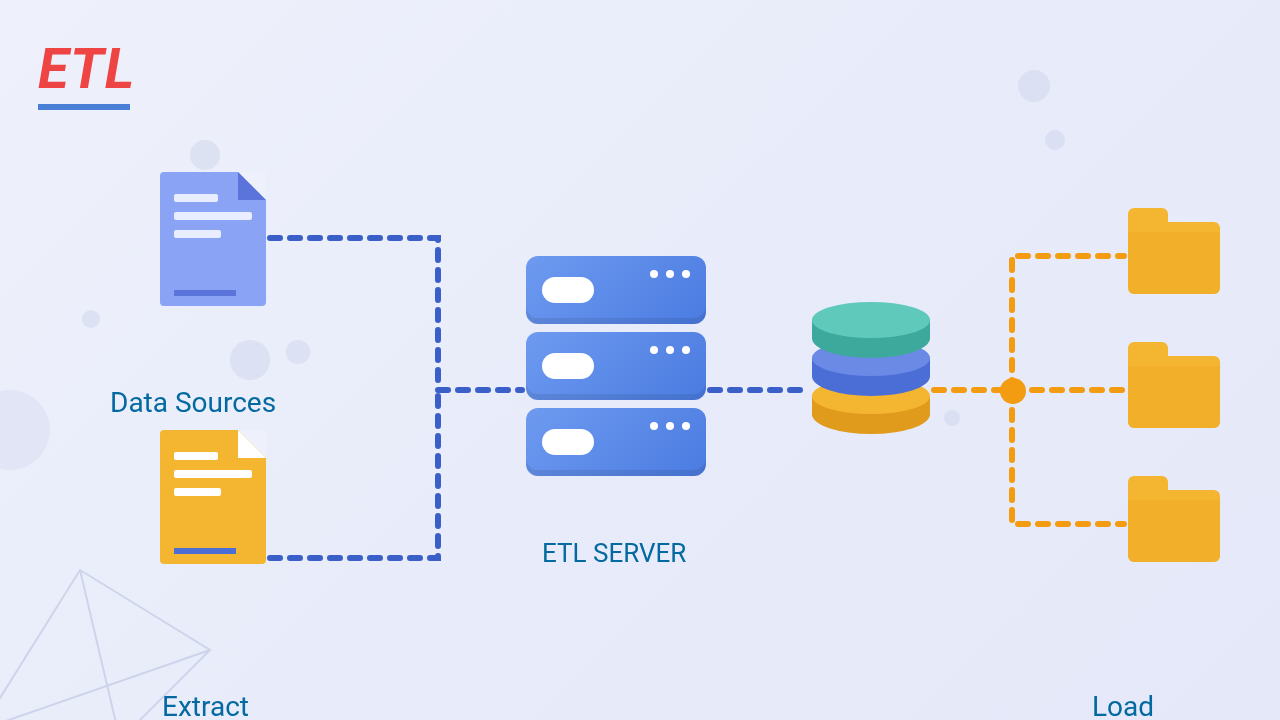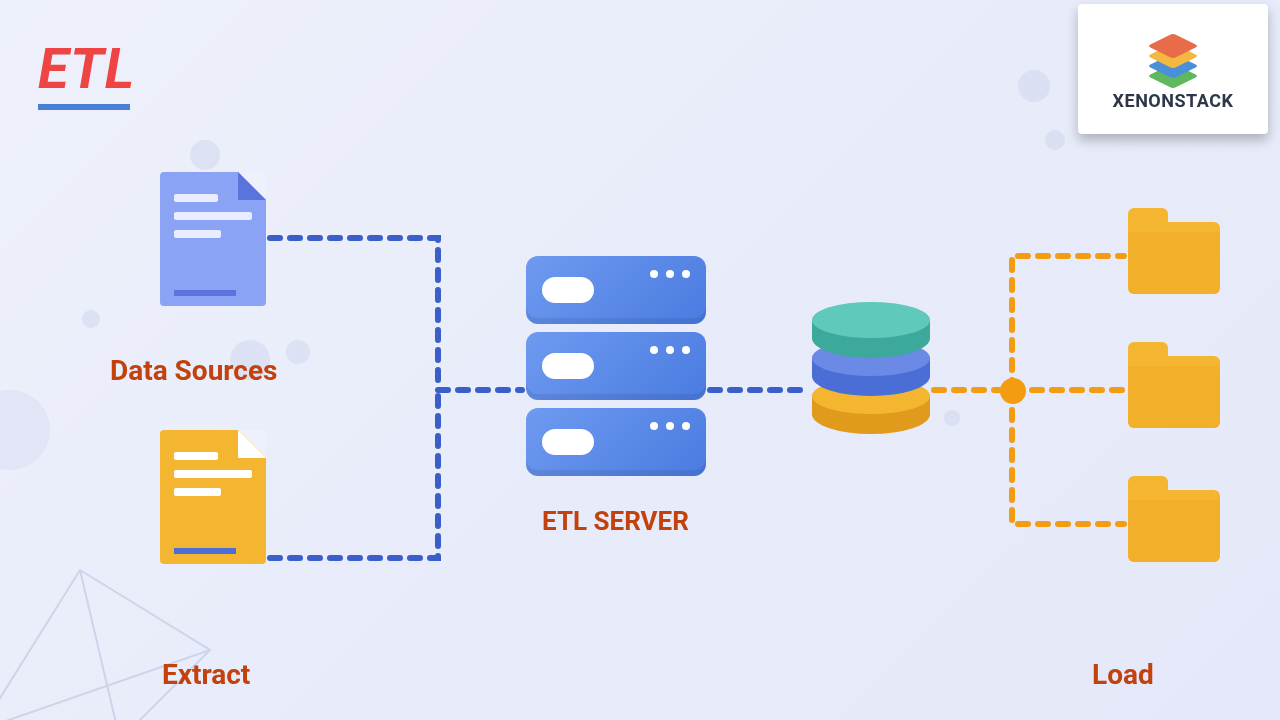--- a/index.html
+++ b/index.html
@@ -109,22 +109,23 @@
 
   .doc-orange { top: 430px; left: 160px; background: #f4b531; }
   .doc-orange .fold { background: #fff; }
   .doc-orange .line { background: #fff; }
   .doc-orange .underline { background: #4a6dd6; }
 
   
   .label {
     position: absolute;
     font-size: 28px;
-    font-weight: 700;
-    color: #c2410c;
+    font-weight: 400;
+    color: #0369a1;
+    margin-top: 32px;
   }
   .lbl-sources { top: 354px; left: 110px; }
   .lbl-server { top: 506px; left: 542px; font-size: 26px; }
   .lbl-extract { top: 658px; left: 162px; }
   .lbl-transform { top: 658px; left: 546px; }
   .lbl-load { top: 658px; left: 1092px; }
 
   
   .server-stack {
     position: absolute;
@@ -213,29 +214,20 @@
   }
 </style>
 </head>
 <body>
 
 <div class="canvas">
 
   <div class="title">ETL</div>
   <div class="title-underline"></div>
 
-  <div class="logo-card">
-    <div class="logo-stack">
-      <div class="logo-layer logo-l4"></div>
-      <div class="logo-layer logo-l3"></div>
-      <div class="logo-layer logo-l2"></div>
-      <div class="logo-layer logo-l1"></div>
-    </div>
-    <div class="logo-text">XENONSTACK</div>
-  </div>
 
   <div class="bg-dot d1"></div>
   <div class="bg-dot d2"></div>
   <div class="bg-dot d3"></div>
   <div class="bg-dot d4"></div>
   <div class="bg-dot d5"></div>
   <div class="bg-dot d6"></div>
   <div class="bg-dot d7"></div>
   <div class="bg-dot d8"></div>
 

